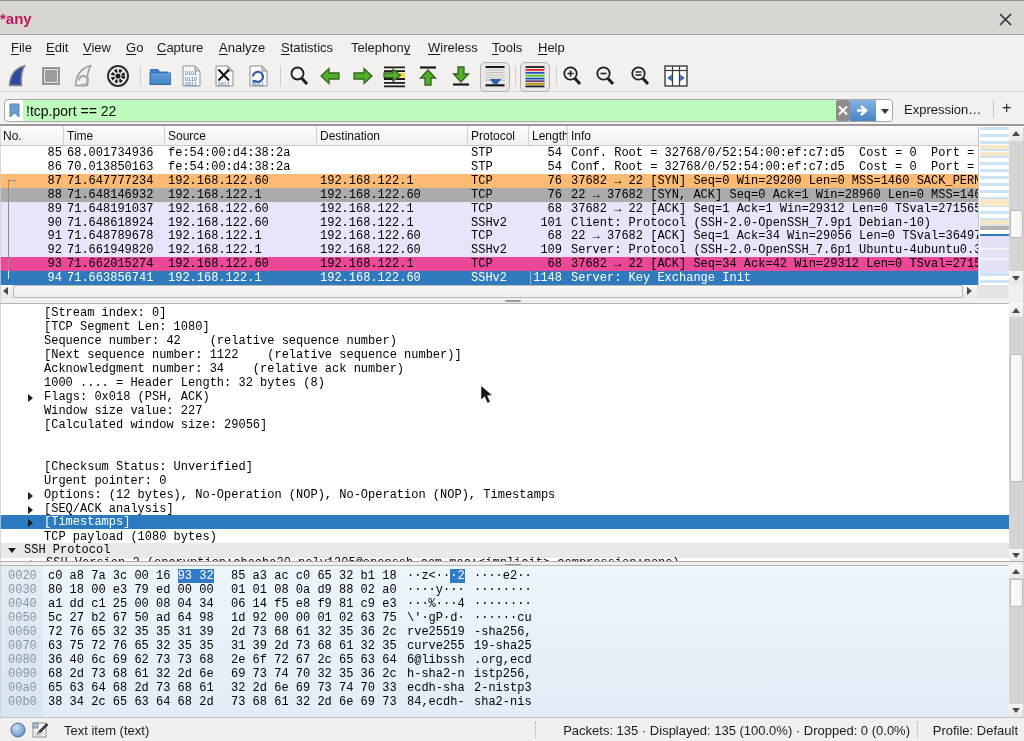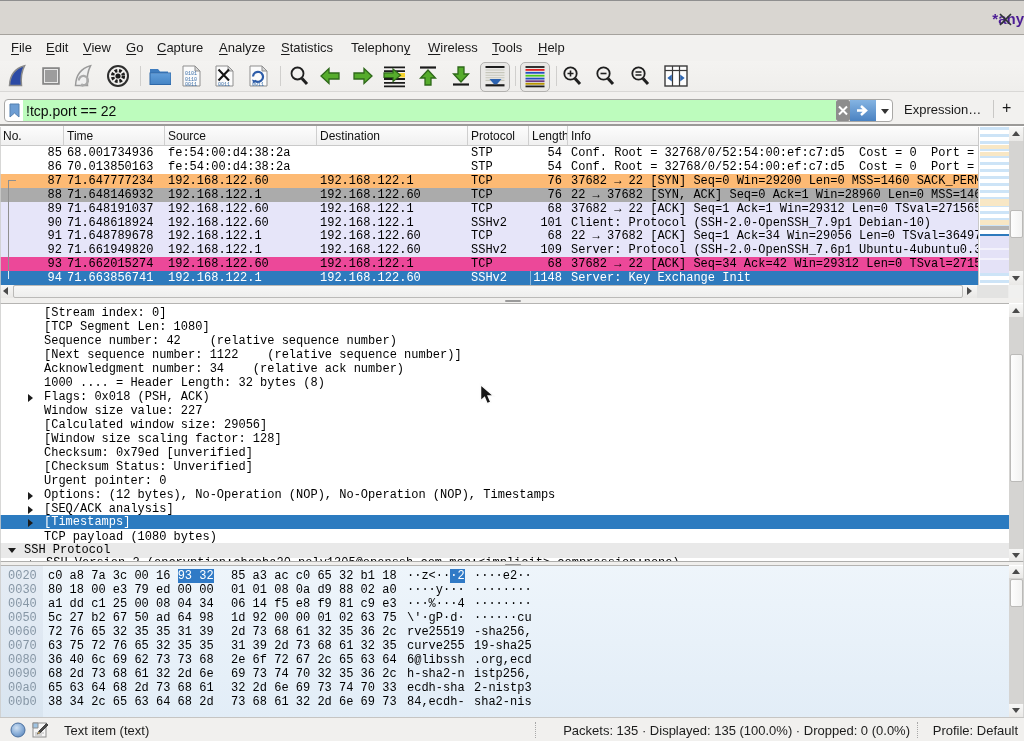--- a/index.html
+++ b/index.html
@@ -1,21 +1,21 @@
 <!DOCTYPE html>
 <html><head><meta charset="utf-8">
 <style>
 html,body{margin:0;padding:0}
 body{width:1024px;height:741px;position:relative;overflow:hidden;background:#fff;
  font-family:"Liberation Sans",sans-serif;-webkit-font-smoothing:antialiased}
 .abs{position:absolute}
 .mono{font-family:"Liberation Mono",monospace;font-size:12px;line-height:14.1px;white-space:pre}
 
 #title{left:0;top:0;width:1024px;height:35px;background:#d9d6d1;border-top:1px solid #8f8f8f;box-sizing:border-box;border-bottom:1px solid #a5a29d}
-#title .t{position:absolute;left:0;right:0;top:9px;text-align:right;font-size:15px;font-weight:bold;color:#4c1d95}
+#title .t{position:absolute;left:0;right:0;top:9px;text-align:left;font-size:15px;font-weight:bold;color:#be185d}
 
 
 #menu{left:0;top:35px;width:1024px;height:26px;background:#f2f1ef}
 #menu span{position:absolute;top:5px;font-size:13px;color:#1a1a1a}
 #menu u{text-decoration:underline;text-underline-offset:2px}
 
 #tbar{left:0;top:61px;width:1024px;height:31px;background:linear-gradient(#f4f3f1,#efeeec);border-bottom:1px solid #d9d8d6;box-sizing:border-box}
 .tsep{position:absolute;top:5px;width:1px;height:20px;background:#d0cfcd}
 .ticon{position:absolute;top:3px}
 .pressedbtn{position:absolute;top:0.5px;width:30px;height:30px;border:1px solid #b2b1af;border-radius:5px;background:#e9e8e6;box-sizing:border-box}
@@ -295,22 +295,20 @@
 <div class="abs" id="dpane">
 <div class="dline mono" style="top:1.5px"><span class="tx" style="left:44px">[Stream index: 0]</span></div>
 <div class="dline mono" style="top:15.55px"><span class="tx" style="left:44px">[TCP Segment Len: 1080]</span></div>
 <div class="dline mono" style="top:29.6px"><span class="tx" style="left:44px">Sequence number: 42    (relative sequence number)</span></div>
 <div class="dline mono" style="top:43.65px"><span class="tx" style="left:44px">[Next sequence number: 1122    (relative sequence number)]</span></div>
 <div class="dline mono" style="top:57.7px"><span class="tx" style="left:44px">Acknowledgment number: 34    (relative ack number)</span></div>
 <div class="dline mono" style="top:71.75px"><span class="tx" style="left:44px">1000 .... = Header Length: 32 bytes (8)</span></div>
 <div class="dline mono" style="top:85.8px"><i class="exp" style="left:28px"></i><span class="tx" style="left:44px">Flags: 0x018 (PSH, ACK)</span></div>
 <div class="dline mono" style="top:99.85px"><span class="tx" style="left:44px">Window size value: 227</span></div>
 <div class="dline mono" style="top:113.9px"><span class="tx" style="left:44px">[Calculated window size: 29056]</span></div>
-<div class="dline mono" style="top:127.95px"><span class="tx" style="left:44px">[Window size scaling factor: 128]</span></div>
-<div class="dline mono" style="top:142.0px"><span class="tx" style="left:44px">Checksum: 0x79ed [unverified]</span></div>
 <div class="dline mono" style="top:156.05px"><span class="tx" style="left:44px">[Checksum Status: Unverified]</span></div>
 <div class="dline mono" style="top:170.1px"><span class="tx" style="left:44px">Urgent pointer: 0</span></div>
 <div class="dline mono" style="top:184.15px"><i class="exp" style="left:28px"></i><span class="tx" style="left:44px">Options: (12 bytes), No-Operation (NOP), No-Operation (NOP), Timestamps</span></div>
 <div class="dline mono" style="top:198.2px"><i class="exp" style="left:28px"></i><span class="tx" style="left:44px">[SEQ/ACK analysis]</span></div>
 <div class="dline mono" style="top:210.6px;height:12.6px;background:#2c7bc0;color:#fff;padding-top:1.4px"><i class="exp" style="left:28px"></i><span class="tx" style="left:44px">[Timestamps]</span></div>
 <div class="dline mono" style="top:226.3px"><span class="tx" style="left:44px">TCP payload (1080 bytes)</span></div>
 <div class="dline mono" style="top:239.2px;height:13.4px;background:#e9e9e9;padding-top:1.2px"><i class="expd" style="left:8px"></i><span class="tx" style="left:24px">SSH Protocol</span></div>
 <div class="dline mono" style="top:251.5px"><i class="exp" style="left:30px"></i><span class="tx" style="left:46px">SSH Version 2 (encryption:chacha20-poly1305@openssh.com mac:&lt;implicit&gt; compression:none)</span></div>
 <svg class="abs" style="left:479px;top:79px" width="20" height="26">
       <path d="M1.5 1.5 l0 16.5 4-3.6 2.6 6.3 3.8-1.6 -2.7-6.2 5.6 0 z" fill="#161616" stroke="#fafafa" stroke-width="1.5"></path>

